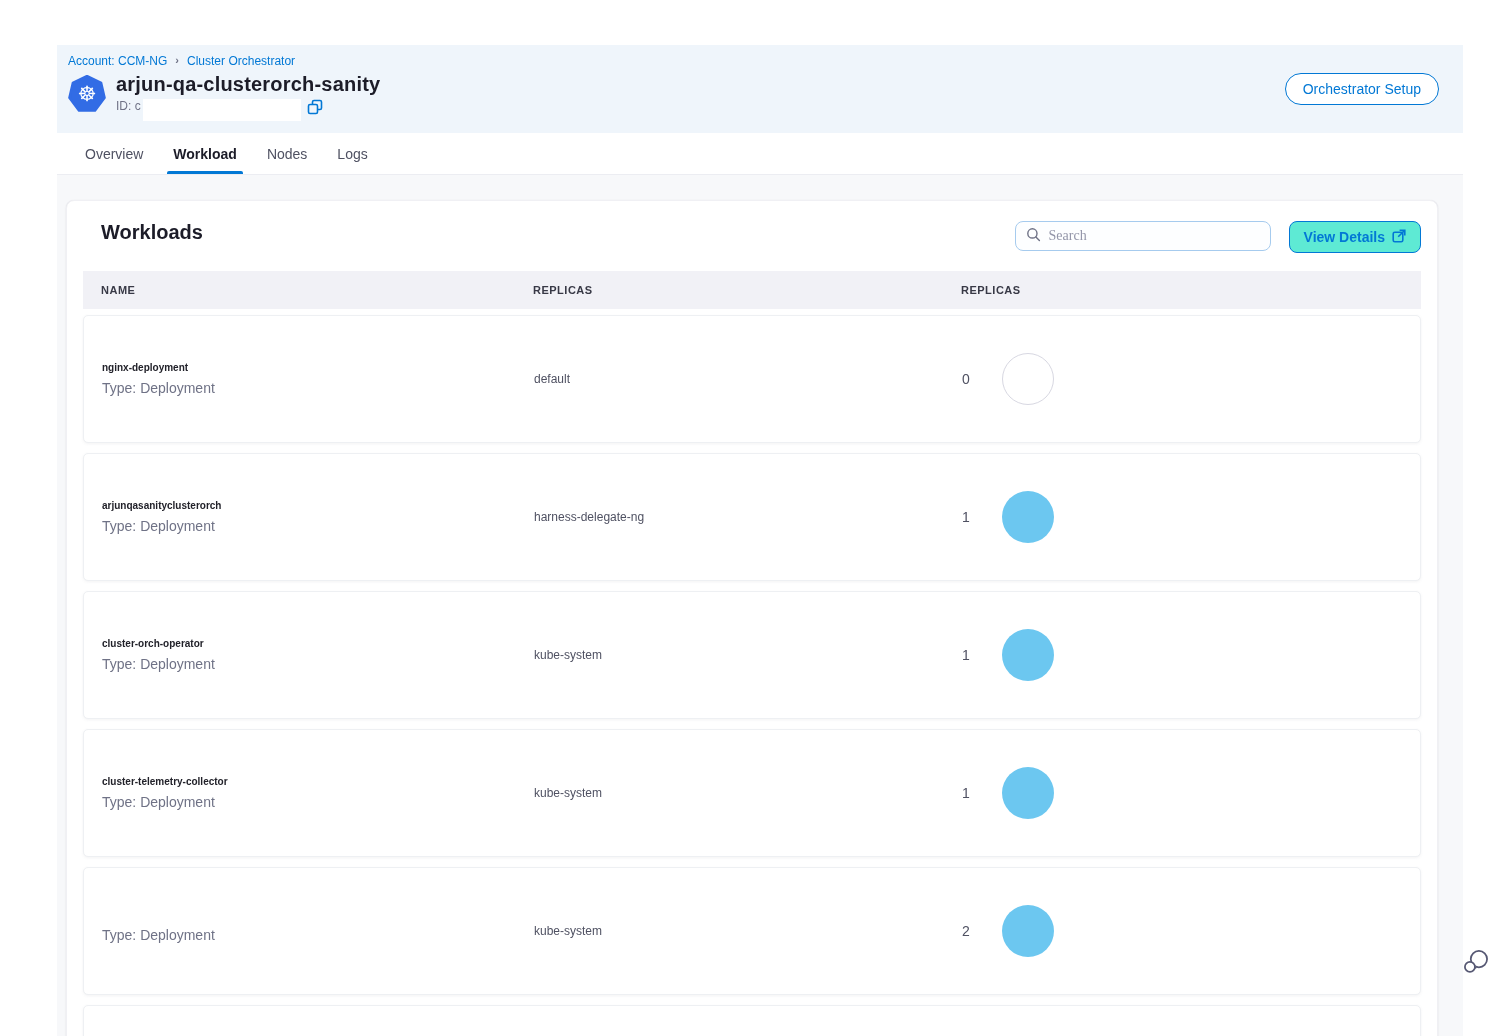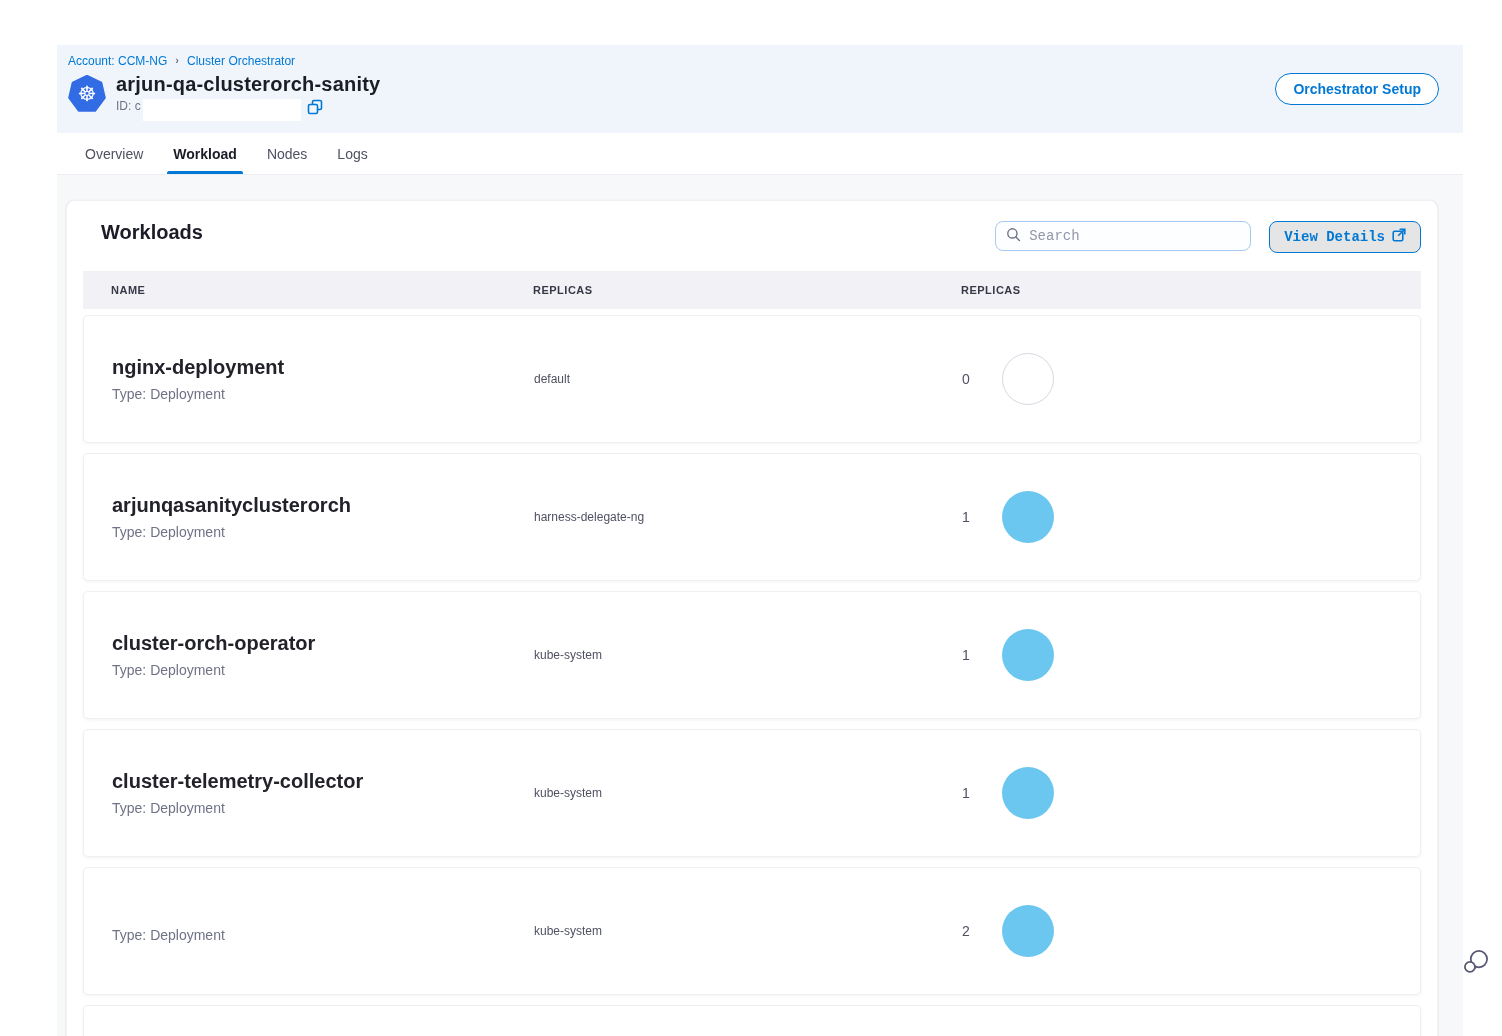--- a/index.html
+++ b/index.html
@@ -14,21 +14,21 @@
   .breadcrumb .sep { color:#6F7286; font-size:11px; font-weight:bold; transform:translateY(-1px); }
   .title-row { display:flex; margin-top:5px; }
   .k8s-icon { width:38px; height:38px; flex:0 0 auto; margin-top:2px; }
   .title-col { margin-left:10px; }
   .cluster-title { font-size:20px; font-weight:bold; color:#1C1C28; letter-spacing:.2px; }
   .id-row { display:flex; align-items:flex-start; margin-top:3px; font-size:12px; color:#6F7286; }
   .redact { display:inline-block; width:158px; height:22px; background:#ffffff; margin-left:2px; }
   .copy-btn { width:16px; height:16px; margin-left:6px; cursor:pointer; }
   .setup-btn { position:absolute; right:24px; top:28px; height:32px; padding:0 17px;
     background:#fff; border:1.5px solid #0278D5; border-radius:16px; color:#0278D5;
-    font-size:14px; font-weight:bold; font-family:inherit; cursor:pointer; }
+    font-size:14px; font-weight:normal; font-family:inherit; cursor:pointer; }
 
   
   .tabbar { background:#fff; height:42px; display:flex; align-items:stretch;
     padding-left:28px; gap:30px; border-bottom:1px solid #ECEDF2; flex:0 0 auto; }
   .tab { display:flex; align-items:center; font-size:14px; color:#4F5162;
     position:relative; cursor:pointer; }
   .tab.active { color:#1C1C28; font-weight:bold; }
   .tab.active::after { content:""; position:absolute; left:-6px; right:-6px; bottom:0;
     height:3px; background:#0278D5; border-radius:2px 2px 0 0; }
 
@@ -36,37 +36,37 @@
   .content { flex:1 1 auto; background:#F7F8FA; padding:25px 25px 0 9px; }
   .panel { background:#fff; border:1px solid #F0F0F4; border-radius:8px;
     box-shadow:0 0 1px rgba(40,41,61,.08), 0 1px 2px rgba(96,97,112,.12);
     padding:20px 16px 16px; height:1200px; }
   .panel-head { display:flex; margin-bottom:18px; }
   .panel-title { font-size:20px; font-weight:bold; color:#1C1C28; margin-left:18px; }
   .spacer { flex:1; }
   .search-box { display:flex; align-items:center; width:256px; height:30px;
     border:1px solid #A6CBEE; border-radius:8px; background:#FDFEFF; padding:0 10px; }
   .search-box input { border:none; outline:none; background:transparent; flex:1;
-    font-size:14px; color:#0f766e; font-family:Liberation Mono, monospace; margin-left:8px; }
+    font-size:14px; color:#0f766e; font-family:Liberation Serif, serif; margin-left:8px; }
   .search-box input::placeholder { color:#9496A9; }
   .details-btn { display:flex; align-items:center; gap:7px; margin-left:18px; height:32px;
-    padding:0 14px; background:#e5e5e5; border:1.5px solid #0278D5; border-radius:8px;
-    color:#0278D5; font-size:14px; font-weight:bold; font-family:Liberation Mono, monospace; cursor:pointer; }
+    padding:0 14px; background:#5eead4; border:1.5px solid #0278D5; border-radius:8px;
+    color:#0278D5; font-size:14px; font-weight:bold; font-family:Liberation Sans, sans-serif; cursor:pointer; }
 
   
   .thead { display:flex; align-items:center; height:38px; background:#F1F1F6;
     font-size:11px; font-weight:bold; letter-spacing:.5px; color:#383946; }
-  .col-name { width:450px; padding-left:28px; }
+  .col-name { width:450px; padding-left:18px; }
   .col-ns { width:428px; }
   .col-rep { flex:1; display:flex; align-items:center; }
   .rows { display:flex; flex-direction:column; gap:10px; margin-top:6px; }
   .wrow { display:flex; align-items:center; height:128px; background:#fff;
     border:1px solid #EEF0F3; border-radius:5px;
     box-shadow:0 1px 3px rgba(96,97,112,.08); cursor:pointer; }
-  .w-name { font-size:20px; font-weight:bold; color:#22222A; }
+  .w-name { font-size:10px; font-weight:bold; color:#22222A; }
   .w-type { font-size:14px; color:#6F7286; margin-top:7px; }
   .w-ns { font-size:12px; color:#4F5162; }
   .rep-num { font-size:14px; color:#4F5162; }
   .rep-dot { width:52px; height:52px; border-radius:50%; margin-left:32px; }
 
   
   .chat-fab { position:absolute; left:1462px; top:948px; width:28px; height:28px; cursor:pointer; }
 </style>
 </head>
 <body>

